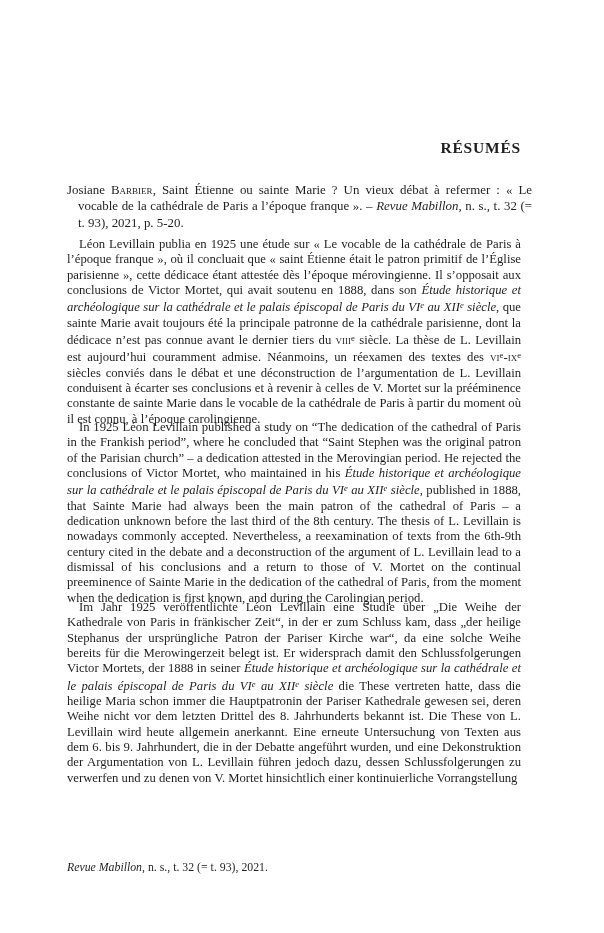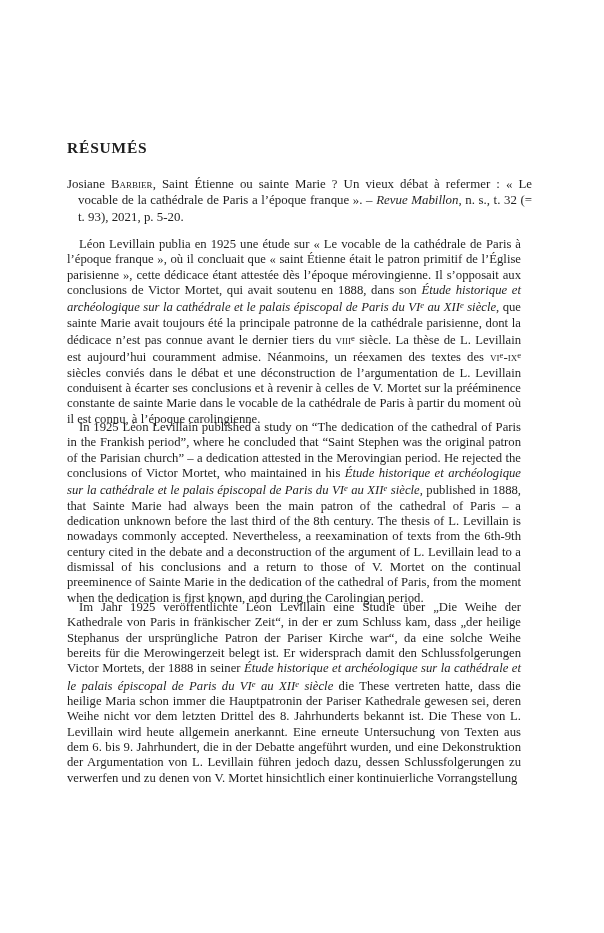--- a/index.html
+++ b/index.html
@@ -20,28 +20,28 @@
     width: 604px;
     height: 933px;
     background: #ffffff;
   }
   .heading {
     position: absolute;
     top: 139px;
     left: 67px;
     width: 454px;
     margin: 0;
-    text-align: left;
+    text-align: right;
     font-size: 15.5px;
     font-weight: bold;
     letter-spacing: 0.8px;
   }
   .citation {
     position: absolute;
-    top: 176px;
+    top: 182px;
     left: 67px;
     width: 454px;
     margin: 0;
     font-size: 12.9px;
     line-height: 16.4px;
     text-align: justify;
     padding-left: 11px;
     text-indent: -11px;
   }
   .body-para {
@@ -77,13 +77,14 @@
   <h1 class="heading">RÉSUMÉS</h1>
 
   <p class="citation"><span>Josiane </span><span class="sc">Barbier</span><span>, Saint Étienne ou sainte Marie ? Un vieux débat à refermer : « Le vocable de la cathédrale de Paris a l’époque franque ». – </span><span class="it">Revue Mabillon</span><span>, n. s., t. 32 (= t. 93), 2021, p. 5-20.</span></p>
 
   <p class="body-para para-fr"><span>Léon Levillain publia en 1925 une étude sur « Le vocable de la cathédrale de Paris à l’époque franque », où il concluait que « saint Étienne était le patron primitif de l’Église parisienne », cette dédicace étant attestée dès l’époque mérovingienne. Il s’opposait aux conclusions de Victor Mortet, qui avait soutenu en 1888, dans son </span><span class="it">Étude historique et archéologique sur la cathédrale et le palais épiscopal de Paris du VI</span><span class="it sup">e</span><span class="it"> au XII</span><span class="it sup">e</span><span class="it"> siècle</span><span>, que sainte Marie avait toujours été la principale patronne de la cathédrale parisienne, dont la dédicace n’est pas connue avant le dernier tiers du </span><span class="sc">viii</span><span class="sup">e</span><span> siècle. La thèse de L. Levillain est aujourd’hui couramment admise. Néanmoins, un réexamen des textes des </span><span class="sc">vi</span><span class="sup">e</span><span>-</span><span class="sc">ix</span><span class="sup">e</span><span> siècles conviés dans le débat et une déconstruction de l’argumentation de L. Levillain conduisent à écarter ses conclusions et à revenir à celles de V. Mortet sur la prééminence constante de sainte Marie dans le vocable de la cathédrale de Paris à partir du moment où il est connu, à l’époque carolingienne.</span></p>
 
   <p class="body-para para-en"><span>In 1925 Léon Levillain published a study on “The dedication of the cathedral of Paris in the Frankish period”, where he concluded that “Saint Stephen was the original patron of the Parisian church” – a dedication attested in the Merovingian period. He rejected the conclusions of Victor Mortet, who maintained in his </span><span class="it">Étude historique et archéologique sur la cathédrale et le palais épiscopal de Paris du VI</span><span class="it sup">e</span><span class="it"> au XII</span><span class="it sup">e</span><span class="it"> siècle</span><span>, published in 1888, that Sainte Marie had always been the main patron of the cathedral of Paris – a dedication unknown before the last third of the 8th century. The thesis of L. Levillain is nowadays commonly accepted. Nevertheless, a reexamination of texts from the 6th-9th century cited in the debate and a deconstruction of the argument of L. Levillain lead to a dismissal of his conclusions and a return to those of V. Mortet on the continual preeminence of Sainte Marie in the dedication of the cathedral of Paris, from the moment when the dedication is first known, and during the Carolingian period.</span></p>
 
   <p class="body-para para-de"><span>Im Jahr 1925 veröffentlichte Léon Levillain eine Studie über „Die Weihe der Kathedrale von Paris in fränkischer Zeit“, in der er zum Schluss kam, dass „der heilige Stephanus der ursprüngliche Patron der Pariser Kirche war“, da eine solche Weihe bereits für die Merowingerzeit belegt ist. Er widersprach damit den Schlussfolgerungen Victor Mortets, der 1888 in seiner </span><span class="it">Étude historique et archéologique sur la cathédrale et le palais épiscopal de Paris du VI</span><span class="it sup">e</span><span class="it"> au XII</span><span class="it sup">e</span><span class="it"> siècle</span><span> die These vertreten hatte, dass die heilige Maria schon immer die Hauptpatronin der Pariser Kathedrale gewesen sei, deren Weihe nicht vor dem letzten Drittel des 8. Jahrhunderts bekannt ist. Die These von L. Levillain wird heute allgemein anerkannt. Eine erneute Untersuchung von Texten aus dem 6. bis 9. Jahrhundert, die in der Debatte angeführt wurden, und eine Dekonstruktion der Argumentation von L. Levillain führen jedoch dazu, dessen Schlussfolgerungen zu verwerfen und zu denen von V. Mortet hinsichtlich einer kontinuierliche Vorrangstellung</span></p>
 
+  <p class="footer"><span class="it">Revue Mabillon</span><span>, n. s., t. 32 (= t. 93), 2021.</span></p>
 </div>
 
 </body></html>

